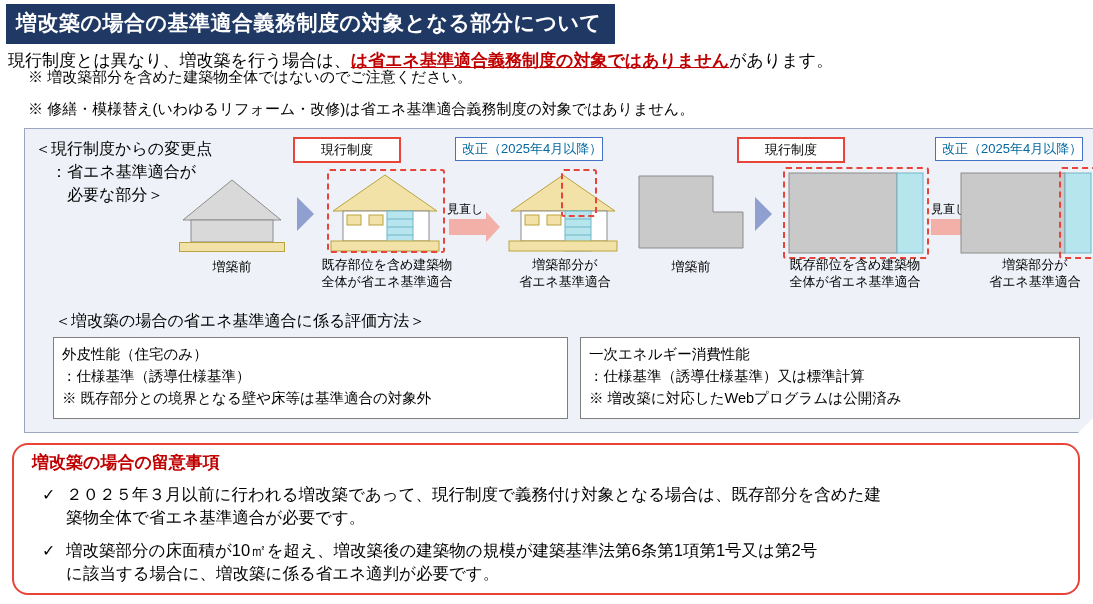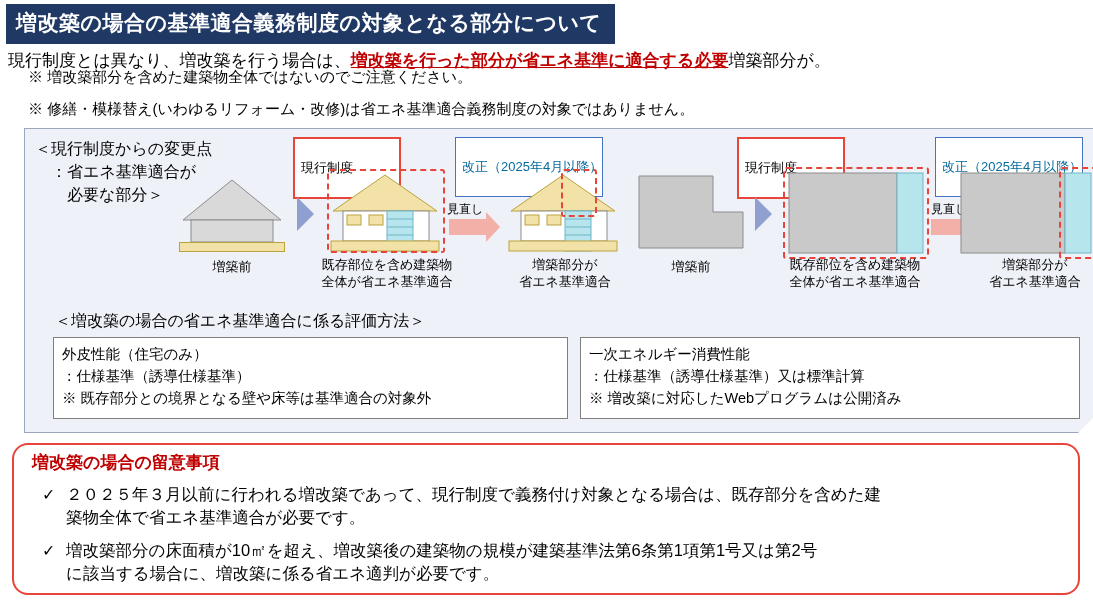--- a/index.html
+++ b/index.html
@@ -61,22 +61,23 @@
   .change-label {
     position:absolute; left: 10px; top: 8px;
     font-size: 16px; line-height: 1.45;
     white-space: pre;
   }
 
   
   .tag {
     position:absolute;
     font-size: 13px;
+    text-align:center;
     background:#ffffff;
-    padding: 20px 6px;
+    padding: 2px 6px;
     white-space: nowrap;
   }
   .tag.red { border: 2px solid #e8443a; color:#000; }
   .tag.blue { border: 1px solid #4472c4; color:#0369a1; }
 
   
   .ill { position:absolute; }
   .cap {
     position:absolute;
     font-size: 13px;
@@ -158,21 +159,21 @@
   }
 </style>
 </head>
 <body>
 
 <div class="page">
 
   <div class="title-bar">増改築の場合の基準適合義務制度の対象となる部分について</div>
 
   <div class="lead">
-    <span>現行制度とは異なり、増改築を行う場合は、</span><span class="hl">増改築を行った部分が省エネ基準に適合する必要</span><span>増築部分が。</span>
+    <span>現行制度とは異なり、増改築を行う場合は、</span><span class="hl">は省エネ基準適合義務制度の対象ではありません</span><span>があります。</span>
   </div>
   <div class="note note1">※ 増改築部分を含めた建築物全体ではないのでご注意ください。</div>
   <div class="note note2">※ 修繕・模様替え(いわゆるリフォーム・改修)は省エネ基準適合義務制度の対象ではありません。</div>
 
   <div class="outer-box">
 
     <div class="change-label">＜現行制度からの変更点
 　：省エネ基準適合が
 　　必要な部分＞</div>
 

